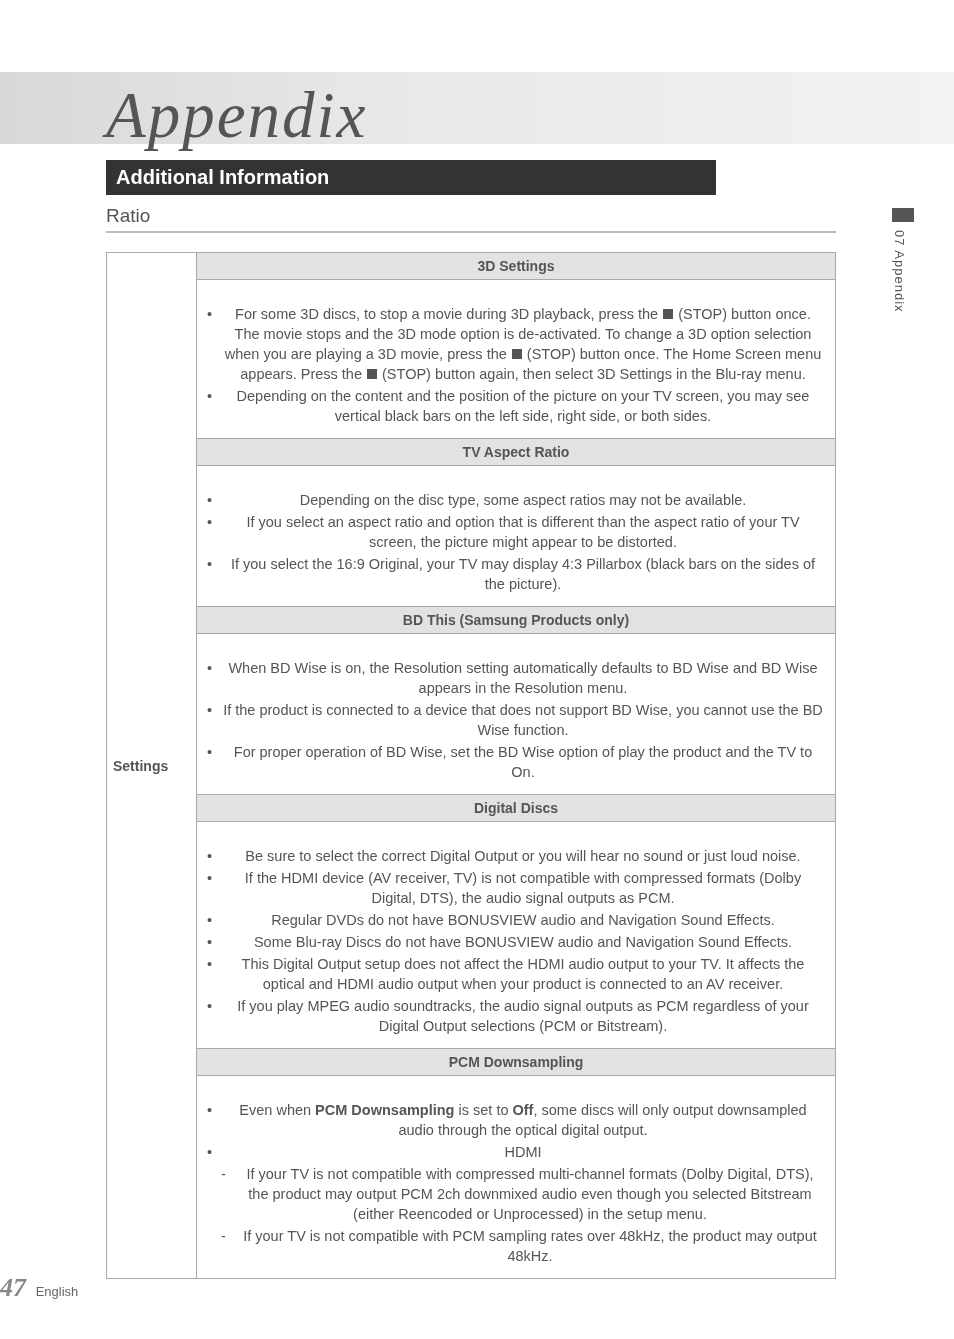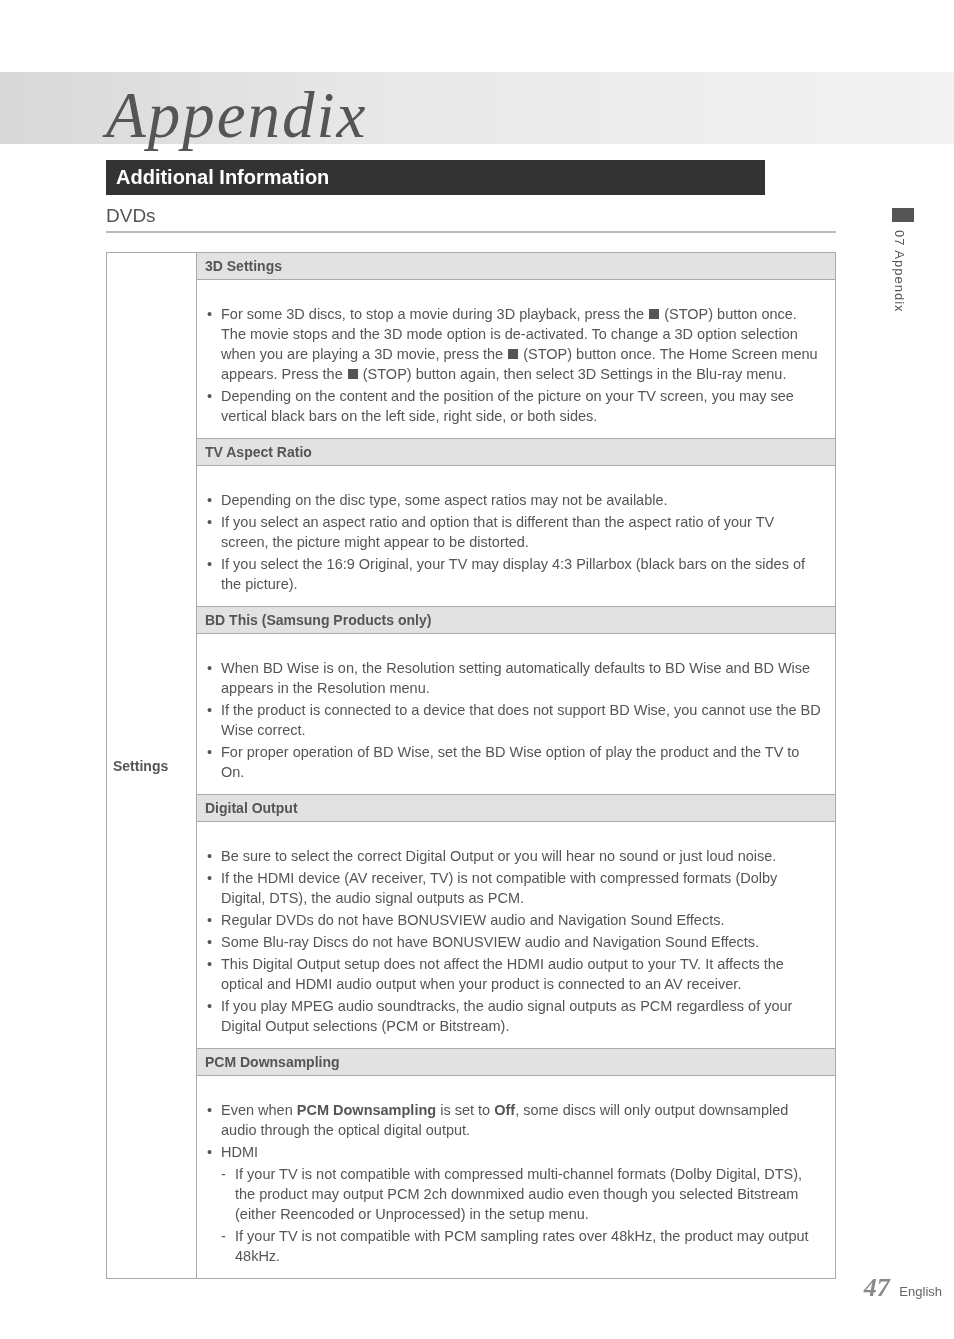--- a/index.html
+++ b/index.html
@@ -26,21 +26,21 @@
     font-family: 'Brush Script MT', 'Segoe Script', cursive;
     font-size: 65px;
     font-style: italic;
     color: #555;
     letter-spacing: 2px;
   }
   .section-bar {
     position: absolute;
     top: 160px;
     left: 106px;
-    width: 659px;
+    width: 610px;
     background: #333;
     padding: 6px 10px;
   }
   .section-bar span {
     color: #fff;
     font-size: 20px;
     font-weight: 600;
   }
   .notes-heading {
     position: absolute;
@@ -79,20 +79,21 @@
     width: 730px;
   }
   table {
     border-collapse: collapse;
     width: 100%;
     table-layout: fixed;
   }
   td {
     border: 1px solid #aaa;
     vertical-align: top;
+    text-align: center;
   }
   .col-left {
     width: 90px;
     font-size: 14px;
     font-weight: 600;
     color: #555;
     text-align: left;
     padding: 4px 6px;
     vertical-align: middle;
   }
@@ -130,22 +131,22 @@
   .stop-icon {
     display: inline-block;
     width: 10px; height: 10px;
     background: #555;
     vertical-align: baseline;
     margin: 0 1px;
   }
   .footer {
     position: absolute;
     bottom: 36px;
-    left: 0; right: 12px;
-    text-align: right;
+    left: 0; right: 6px;
+    text-align: left;
     font-size: 13px;
     color: #666;
   }
   .footer .pn {
     font-family: Georgia, 'Times New Roman', serif;
     font-size: 26px;
     font-style: italic;
     color: #888;
     margin-right: 6px;
     font-weight: 600;
@@ -154,21 +155,21 @@
 </head>
 <body>
 
 <div class="header-band"></div>
 <div class="page-title">Appendix</div>
 
 <div class="section-bar">
   <span>Additional Information</span>
 </div>
 
-<div class="notes-heading">DVDs</div>
+<div class="notes-heading">Ratio</div>
 
 <div class="side-tab">
   <div class="mark"></div>
   <div class="vt">07  Appendix</div>
 </div>
 
 <div class="table-wrap">
   <table>
     <tbody>
         <tr>
@@ -195,27 +196,27 @@
             </ul>
           </td>
         </tr>
     <tr>
           <td class="subhead">BD This (Samsung Products only)</td>
         </tr>
     <tr>
           <td class="body-cell">
             <ul>
               <li>When BD Wise is on, the Resolution setting automatically defaults to BD Wise and BD Wise appears in the Resolution menu.</li>
-              <li>If the product is connected to a device that does not support BD Wise, you cannot use the BD Wise correct.</li>
+              <li>If the product is connected to a device that does not support BD Wise, you cannot use the BD Wise function.</li>
               <li>For proper operation of BD Wise, set the BD Wise option of play the product and the TV to On.</li>
             </ul>
           </td>
         </tr>
     <tr>
-          <td class="subhead">Digital Output</td>
+          <td class="subhead">Digital Discs</td>
         </tr>
     <tr>
           <td class="body-cell">
             <ul>
               <li>Be sure to select the correct Digital Output or you will hear no sound or just loud noise.</li>
               <li>If the HDMI device (AV receiver, TV) is not compatible with compressed formats (Dolby Digital, DTS), the audio signal outputs as PCM.</li>
               <li>Regular DVDs do not have BONUSVIEW audio and Navigation Sound Effects.</li>
               <li>Some Blu-ray Discs do not have BONUSVIEW audio and Navigation Sound Effects.</li>
               <li>This Digital Output setup does not affect the HDMI audio output to your TV. It affects the optical and HDMI audio output when your product is connected to an AV receiver.</li>
               <li>If you play MPEG audio soundtracks, the audio signal outputs as PCM regardless of your Digital Output selections (PCM or Bitstream).</li>

